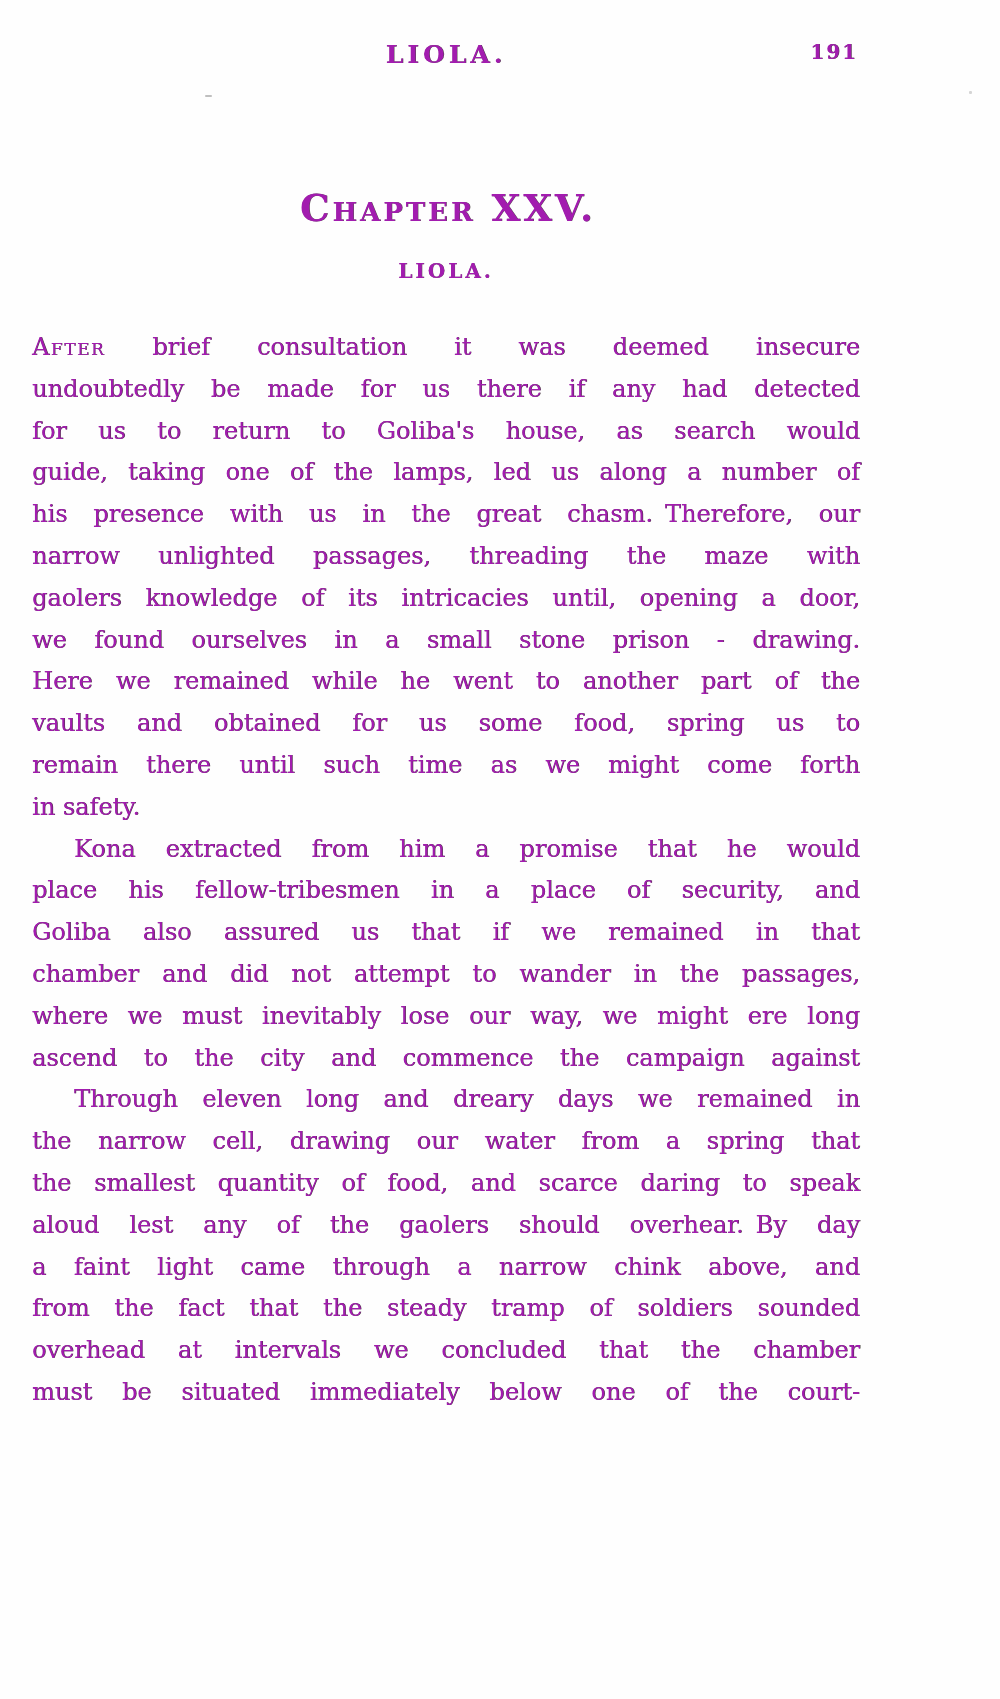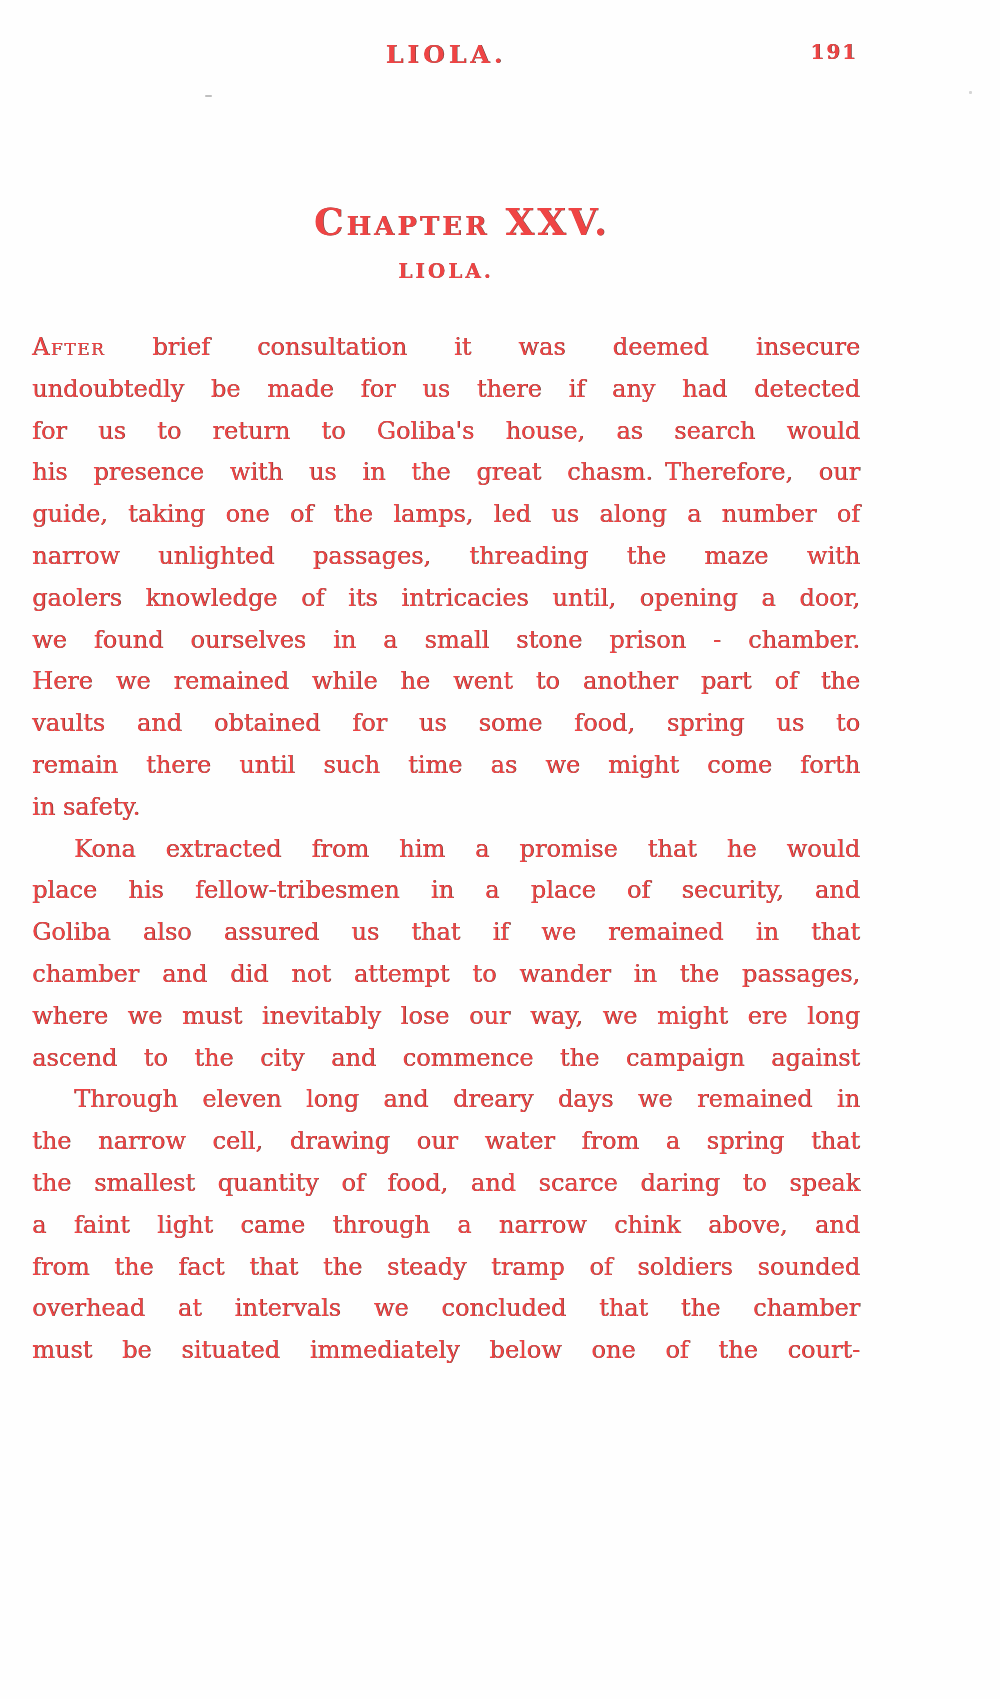--- a/index.html
+++ b/index.html
@@ -6,21 +6,21 @@
     margin: 0;
     padding: 0;
     background: #ffffff;
   }
   .page {
     position: relative;
     width: 1000px;
     height: 1699px;
     background: #fefefe;
     font-family: "DejaVu Serif", "Liberation Serif", serif;
-    color: #ef4444;
+    color: #a21caf;
     overflow: hidden;
   }
   .running-header {
     position: absolute;
     top: 40px;
     left: 32px;
     width: 828px;
     height: 34px;
     text-align: center;
   }
@@ -37,21 +37,21 @@
     font-size: 20px;
     font-weight: 700;
     letter-spacing: 2px;
     text-shadow: 0.5px 0 0 rgba(25,20,15,0.8);
   }
   .chapter-heading {
     position: absolute;
     top: 184px;
     left: 32px;
     width: 828px;
-    margin: 16px;
+    margin: 2px;
     text-align: center;
     font-size: 37px;
     font-weight: 700;
     font-variant: small-caps;
     letter-spacing: 3px;
     text-shadow: 0.5px 0 0 rgba(25,20,15,0.75);
   }
   .chapter-subtitle {
     position: absolute;
     top: 259px;
@@ -110,37 +110,38 @@
   <div class="speck speck2"></div>
 
   <h1 class="chapter-heading">Chapter XXV.</h1>
 
   <h2 class="chapter-subtitle">LIOLA.</h2>
 
   <div class="body-text">
       <div class="line"><span class="lead-caps">After</span><span> brief consultation it was deemed insecure</span></div>
       <div class="line">undoubtedly be made for us there if any had detected</div>
       <div class="line">for us to return to Goliba's house, as search would</div>
+      <div class="line">guide, taking one of the lamps, led us along a number of</div>
       <div class="line">his presence with us in the great chasm. Therefore, our</div>
-      <div class="line">guide, taking one of the lamps, led us along a number of</div>
       <div class="line">narrow unlighted passages, threading the maze with</div>
       <div class="line">gaolers knowledge of its intricacies until, opening a door,</div>
-      <div class="line">we found ourselves in a small stone prison - chamber.</div>
+      <div class="line">we found ourselves in a small stone prison - drawing.</div>
       <div class="line">Here we remained while he went to another part of the</div>
       <div class="line">vaults and obtained for us some food, spring us to</div>
       <div class="line">remain there until such time as we might come forth</div>
       <div class="line para-end">in safety.</div>
       <div class="line indent">Kona extracted from him a promise that he would</div>
       <div class="line">place his fellow-tribesmen in a place of security, and</div>
       <div class="line">Goliba also assured us that if we remained in that</div>
       <div class="line">chamber and did not attempt to wander in the passages,</div>
       <div class="line">where we must inevitably lose our way, we might ere long</div>
       <div class="line">ascend to the city and commence the campaign against</div>
       <div class="line indent">Through eleven long and dreary days we remained in</div>
       <div class="line">the narrow cell, drawing our water from a spring that</div>
       <div class="line">the smallest quantity of food, and scarce daring to speak</div>
+      <div class="line">aloud lest any of the gaolers should overhear. By day</div>
       <div class="line">a faint light came through a narrow chink above, and</div>
       <div class="line">from the fact that the steady tramp of soldiers sounded</div>
       <div class="line">overhead at intervals we concluded that the chamber</div>
       <div class="line">must be situated immediately below one of the court-</div>
     </div>
 
 </div>
 
 </body></html>

